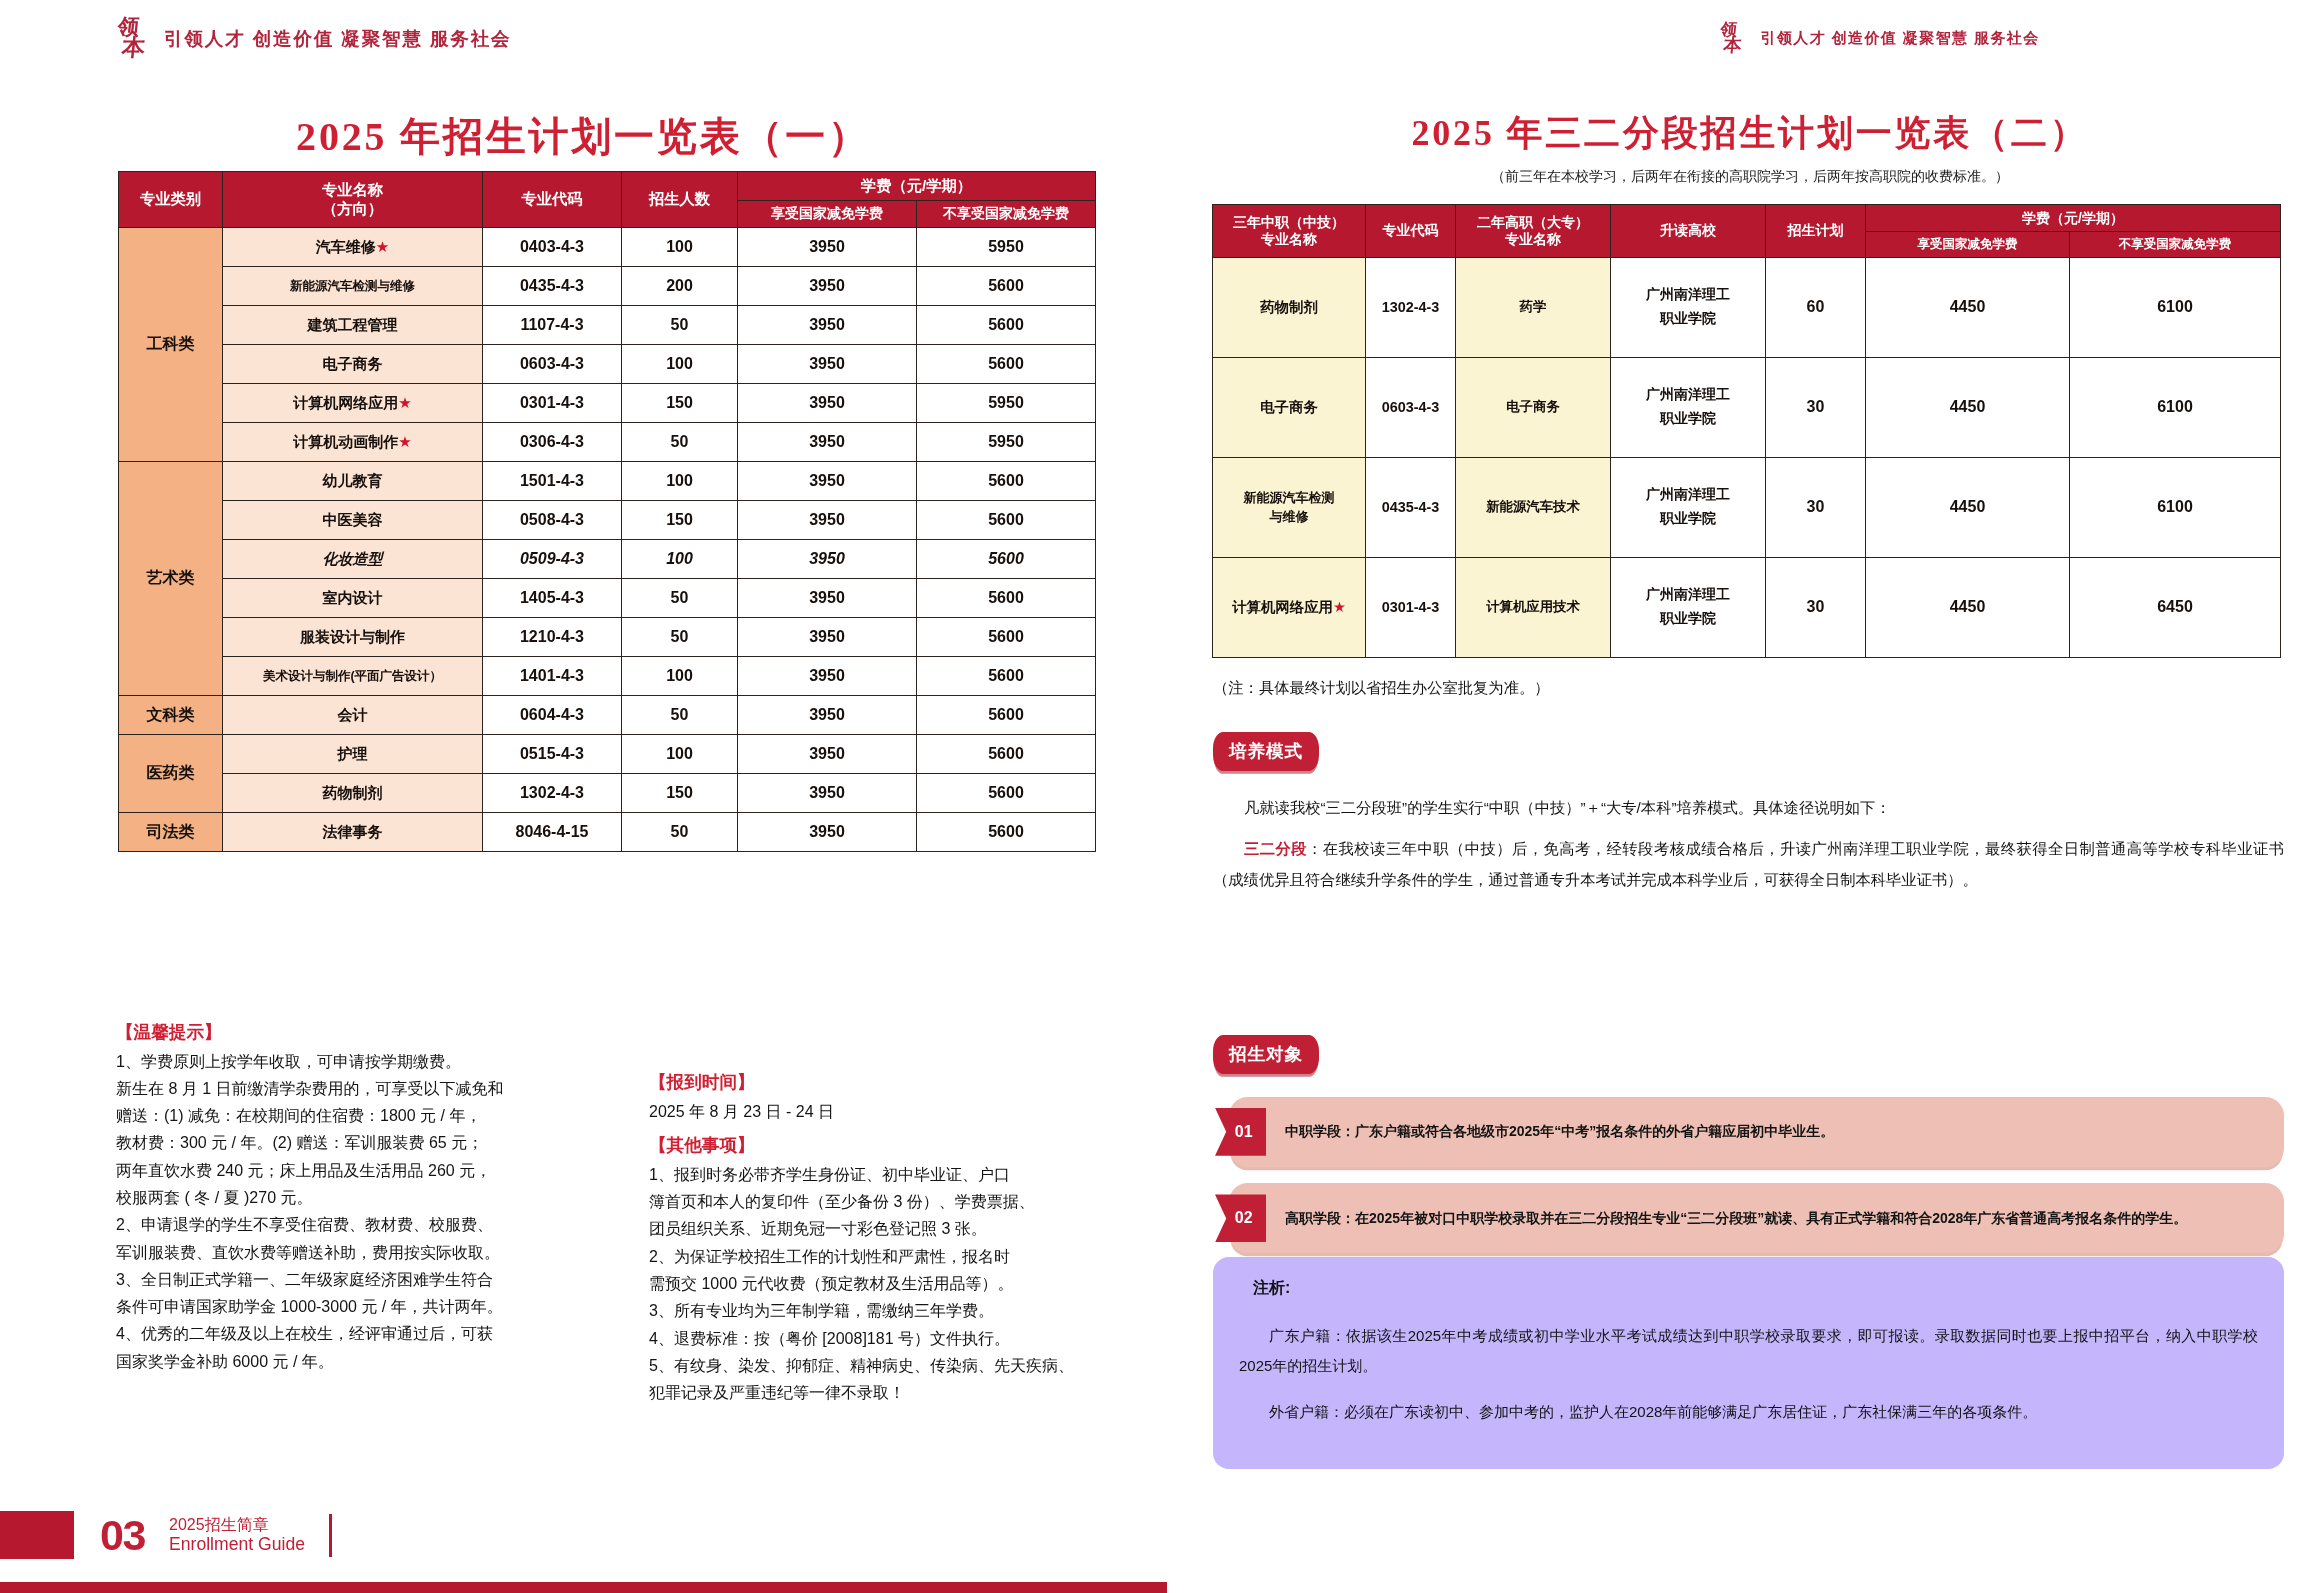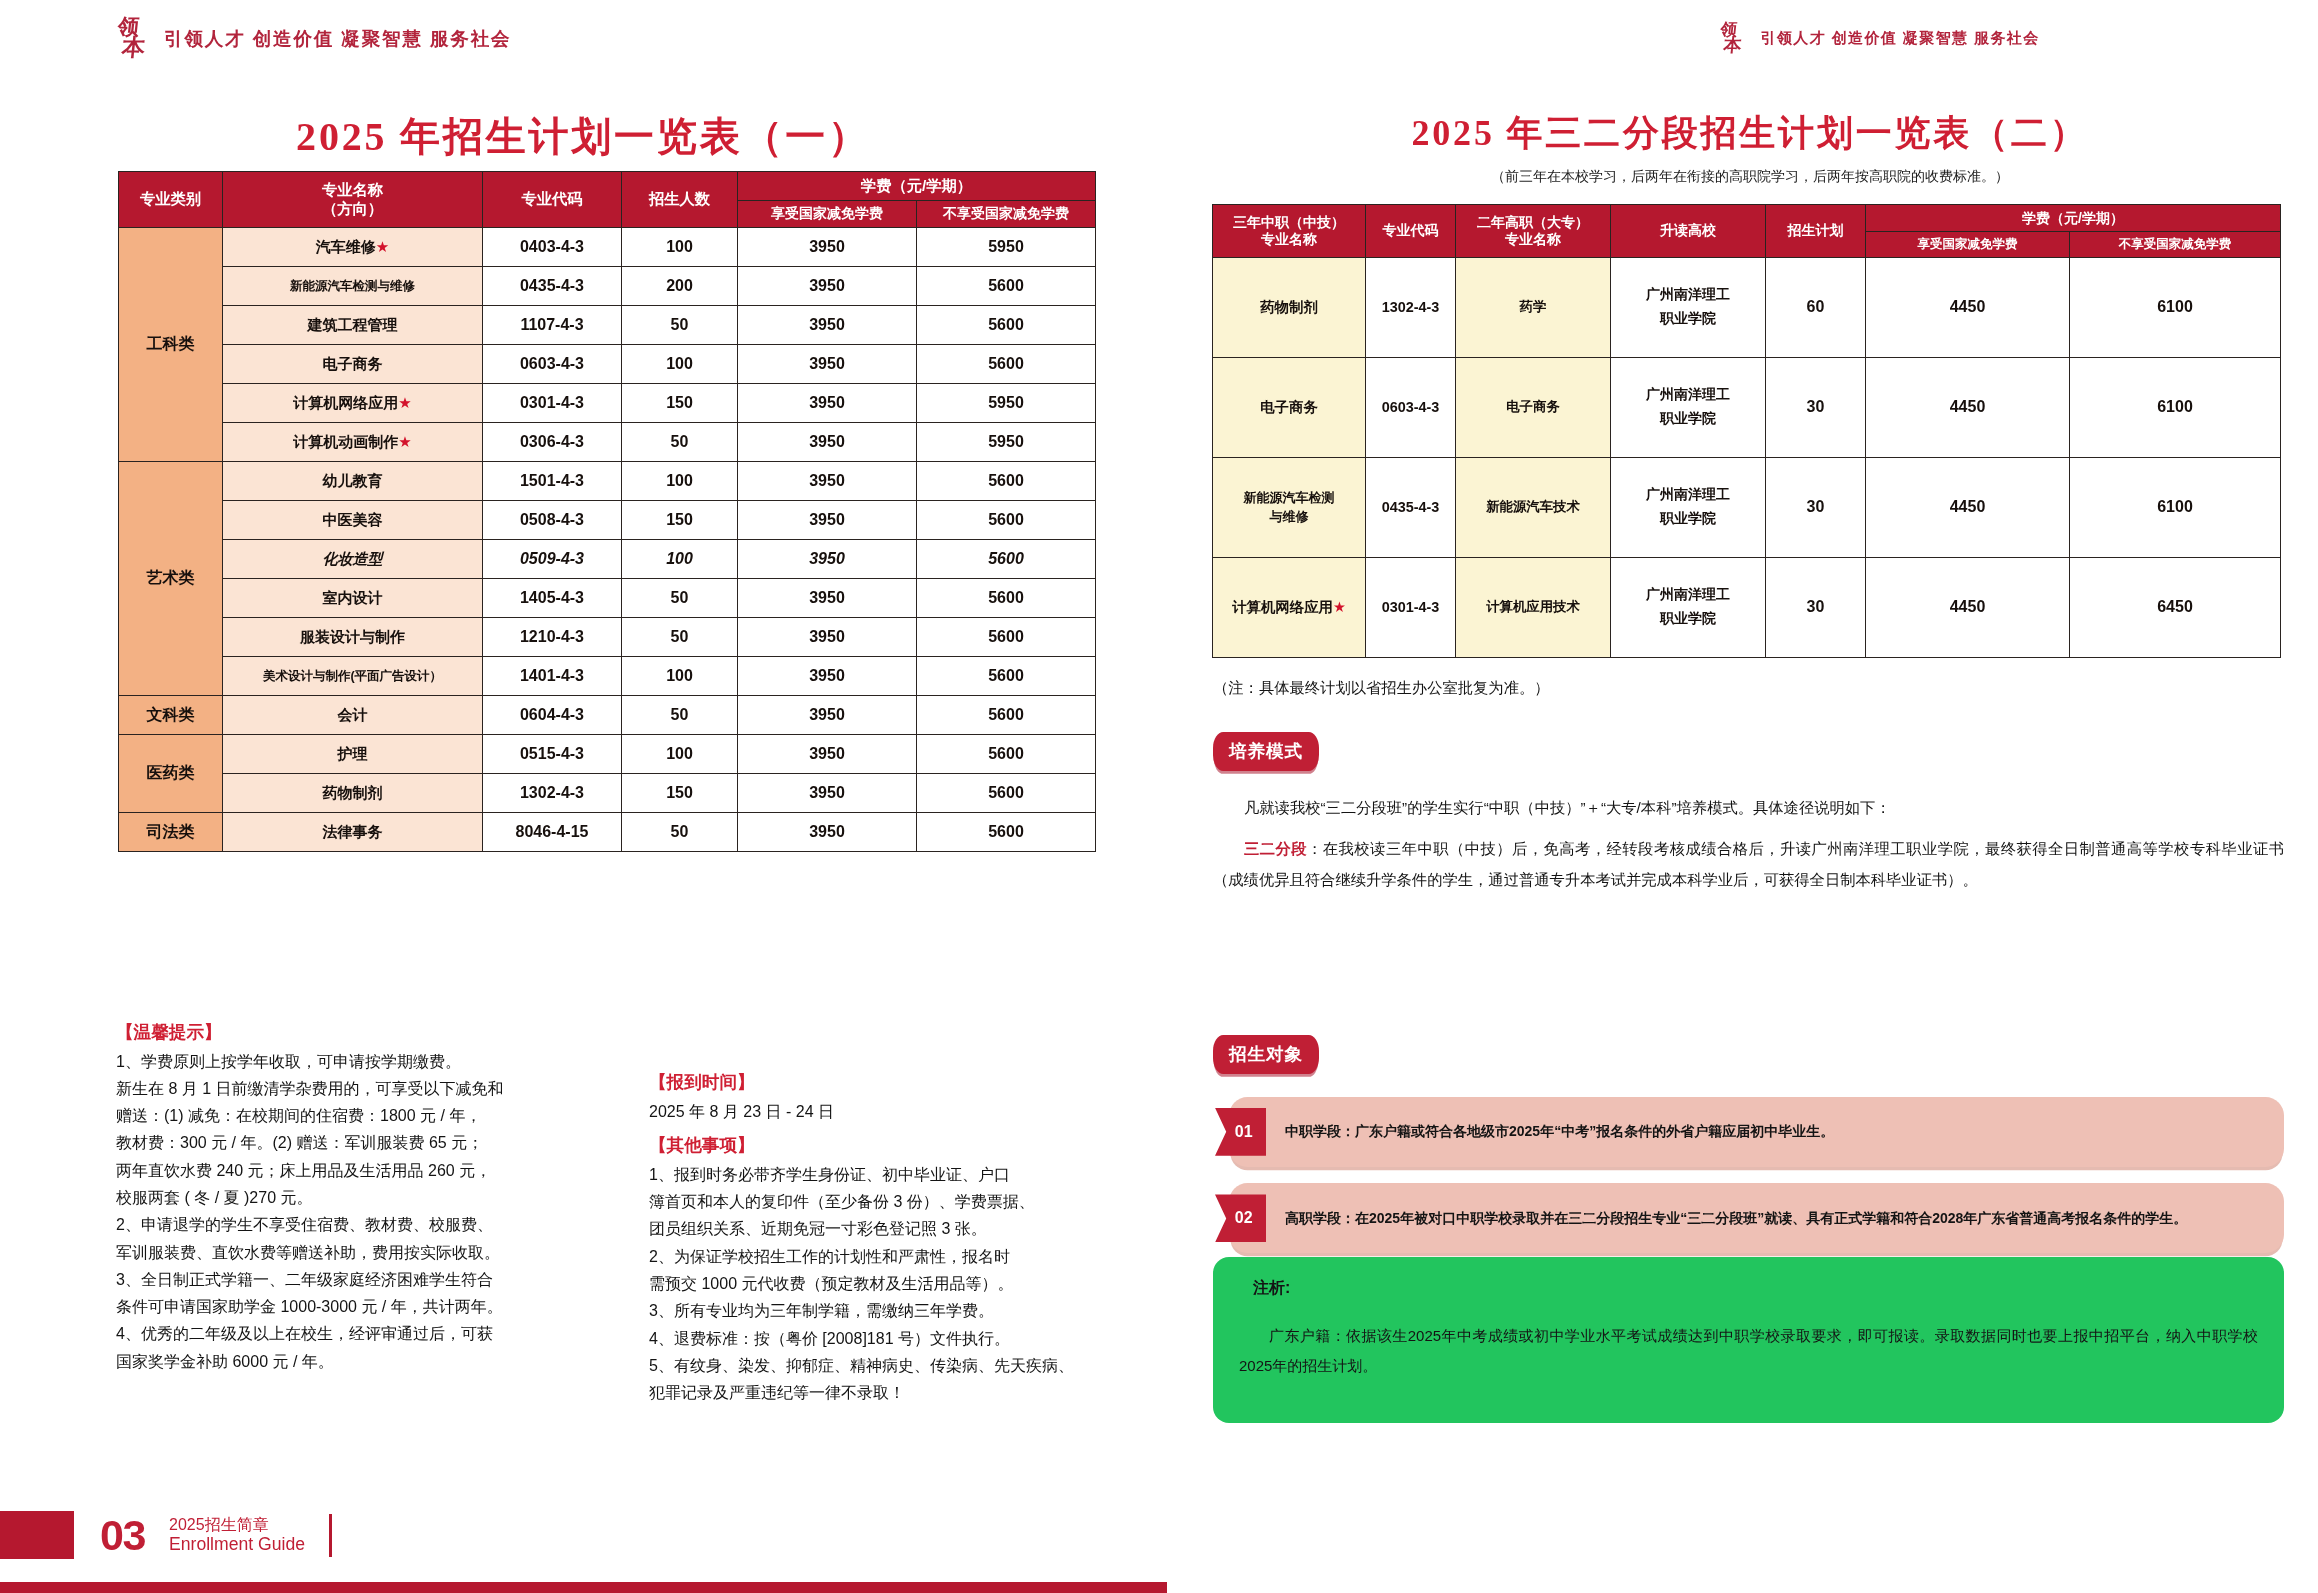--- a/index.html
+++ b/index.html
@@ -103,21 +103,21 @@
     min-height:70px; display:flex; align-items:center;
   }
   .obj-tag {
     position:absolute; left:-14px; top:50%; transform:translateY(-50%);
     width:51px; height:48px; background:#c01f35; color:#fff;
     font-size:16px; font-weight:bold; display:flex; align-items:center; justify-content:center;
     clip-path: polygon(0 0, 100% 0, 100% 100%, 0 100%, 22% 50%);
     padding-left:6.5px;
   }
   .notebox {
-    background:#22c55e; border-radius:16px; padding:21.3px 26px 26px 26px;
+    background:#c4b5fd; border-radius:16px; padding:21.3px 26px 26px 26px;
   }
   .note-title { font-size:16px; font-weight:bold; color:#141414; margin-bottom:21.3px; }
   .note-p { font-size:15px; line-height:2.0; color:#141414; text-indent:30px; text-align:justify; margin-bottom:16px; }
 
   
   .footer-left  { position:absolute; left:0; bottom:0; width:1167px; height:83px; }
   .foot-block { position:absolute; display:flex; align-items:center; gap:24px; }
   .foot-bar-red { position:absolute; background:#b5182f; }
   .foot-num {
     font-size:43px; font-weight:bold; color:#c01f35;
@@ -461,18 +461,19 @@
             <div class="obj-bubble">高职学段：在2025年被对口中职学校录取并在三二分段招生专业“三二分段班”就读、具有正式学籍和符合2028年广东省普通高考报名条件的学生。</div>
             <div class="obj-tag">02</div>
           </div>
         </div>
     </div>
 
     <div class="notebox" style="position:absolute; left:46px; top:1257px; width:1071px;">
       <div class="note-title" style="text-indent:14px;">注析:</div>
       <div id="note-list">
           <div class="note-p">广东户籍：依据该生2025年中考成绩或初中学业水平考试成绩达到中职学校录取要求，即可报读。录取数据同时也要上报中招平台，纳入中职学校2025年的招生计划。</div>
+          <div class="note-p">外省户籍：必须在广东读初中、参加中考的，监护人在2028年前能够满足广东居住证，广东社保满三年的各项条件。</div>
         </div>
     </div>
 
   </div>
 </div>
 
 
 </body></html>

